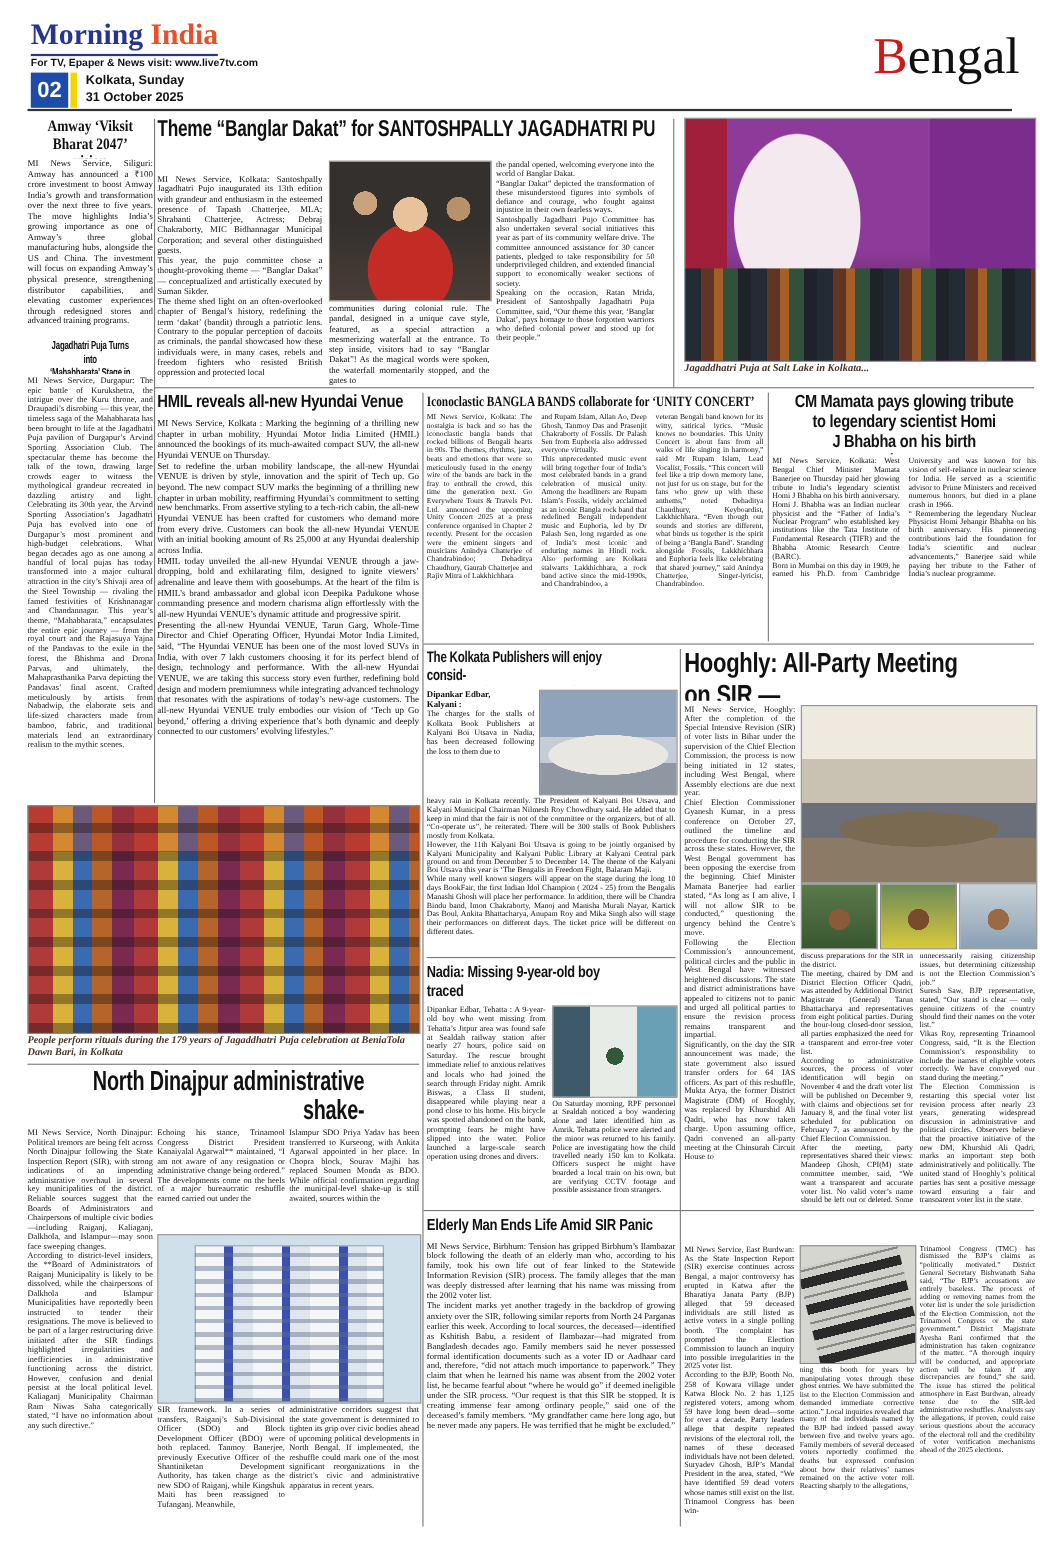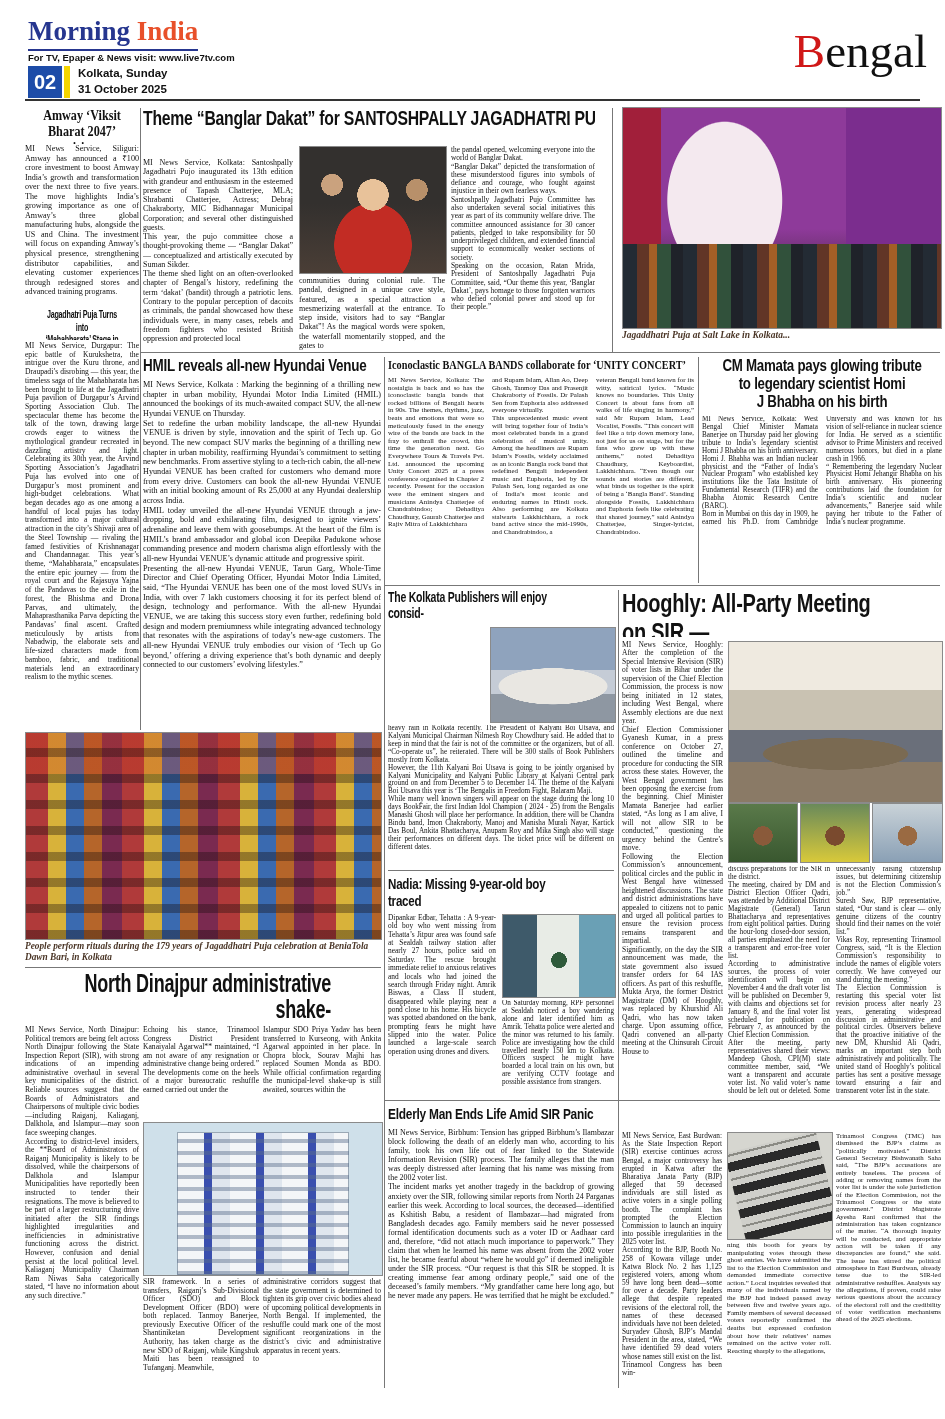--- a/index.html
+++ b/index.html
@@ -144,20 +144,25 @@
   <div class="abs hG" style="left:702px;top:357px;width:240px;height:56px;font-size:16px;line-height:1.12;text-align:center;"><span class="sqzc" style="transform:scaleX(.83);">CM Mamata pays glowing tribute
 to legendary scientist Homi
 J Bhabha on his birth anniversary</span></div>
   <div class="body" style="left:702px;top:416px;width:240px;height:166px;font-size:7.2px;line-height:1.1;column-count:2;column-gap:8px;">MI News Service, Kolkata: West Bengal Chief Minister Mamata Banerjee on Thursday paid her glowing tribute to India’s legendary scientist Homi J Bhabha on his birth anniversary.
 Homi J. Bhabha was an Indian nuclear physicist and the “Father of India’s Nuclear Program” who established key institutions like the Tata Institute of Fundamental Research (TIFR) and the Bhabha Atomic Research Centre (BARC).
 Born in Mumbai on this day in 1909, he earned his Ph.D. from Cambridge University and was known for his vision of self-reliance in nuclear science for India. He served as a scientific advisor to Prime Ministers and received numerous honors, but died in a plane crash in 1966.
 “ Remembering the legendary Nuclear Physicist Homi Jehangir Bhabha on his birth anniversary. His pioneering contributions laid the foundation for India’s scientific and nuclear advancements,” Banerjee said while paying her tribute to the Father of India’s nuclear programme.</div>
 
   <div class="abs hG" style="left:388px;top:589px;width:226px;height:34px;font-size:14px;line-height:1.15;"><span class="sqz" style="transform:scaleX(.75);">The Kolkata Publishers will enjoy consid-
 ered stall charges in Kalyani Boi Utsava</span></div>
+  <div class="abs" style="left:388px;top:627px;width:98px;height:96px;overflow:hidden;">
+    <div class="hS" style="font-size:8px;line-height:1.15;white-space:pre-line;">Dipankar Edbar,
+Kalyani :</div>
+    <div class="body" style="position:static;font-size:7.4px;line-height:1.12;">The charges for the stalls of Kolkata Book Publishers at Kalyani Boi Utsava in Nadia, has been decreased following the loss to them due to</div>
+  </div>
   <div class="ph ph-stage" style="left:490px;top:627px;width:124px;height:94px;"></div>
   <div class="body" style="left:388px;top:725px;width:226px;height:142px;font-size:7.2px;line-height:1.1;">heavy rain in Kolkata recently. The President of Kalyani Boi Utsava, and Kalyani Municipal Chairman Nilmesh Roy Chowdhury said. He added that to keep in mind that the fair is not of the committee or the organizers, but of all. “Co-operate us”, he reiterated. There will be 300 stalls of Book Publishers mostly from Kolkata.
 However, the 11th Kalyani Boi Utsava is going to be jointly organised by Kalyani Municipality and Kalyani Public Library at Kalyani Central park ground on and from December 5 to December 14. The theme of the Kalyani Boi Utsava this year is ‘The Bengalis in Freedom Fight, Balaram Maji.
 While many well known singers will appear on the stage during the long 10 days BookFair, the first Indian Idol Champion ( 2024 - 25) from the Bengalis Manashi Ghosh will place her performance. In addition, there will be Chandra Bindu band, Imon Chakraborty, Manoj and Manisha Murali Nayar, Kartick Das Boul, Ankita Bhattacharya, Anupam Roy and Mika Singh also will stage their performances on different days. The ticket price will be different on different dates.</div>
 
   <div class="abs hG" style="left:622px;top:589px;width:320px;height:48px;font-size:25px;line-height:1.15;"><span class="sqz" style="transform:scaleX(.8);">Hooghly: All-Party Meeting on SIR —
 Parties Unite for Transparent Voter List</span></div>
   <div class="body" style="left:622px;top:641px;width:101px;height:452px;font-size:7.5px;line-height:1.13;">MI News Service, Hooghly: After the completion of the Special Intensive Revision (SIR) of voter lists in Bihar under the supervision of the Chief Election Commission, the process is now being initiated in 12 states, including West Bengal, where Assembly elections are due next year.
 Chief Election Commissioner Gyanesh Kumar, in a press conference on October 27, outlined the timeline and procedure for conducting the SIR across these states. However, the West Bengal government has been opposing the exercise from the beginning. Chief Minister Mamata Banerjee had earlier stated, “As long as I am alive, I will not allow SIR to be conducted,” questioning the urgency behind the Centre’s move.
 Following the Election Commission’s announcement, political circles and the public in West Bengal have witnessed heightened discussions. The state and district administrations have appealed to citizens not to panic and urged all political parties to ensure the revision process remains transparent and impartial.

